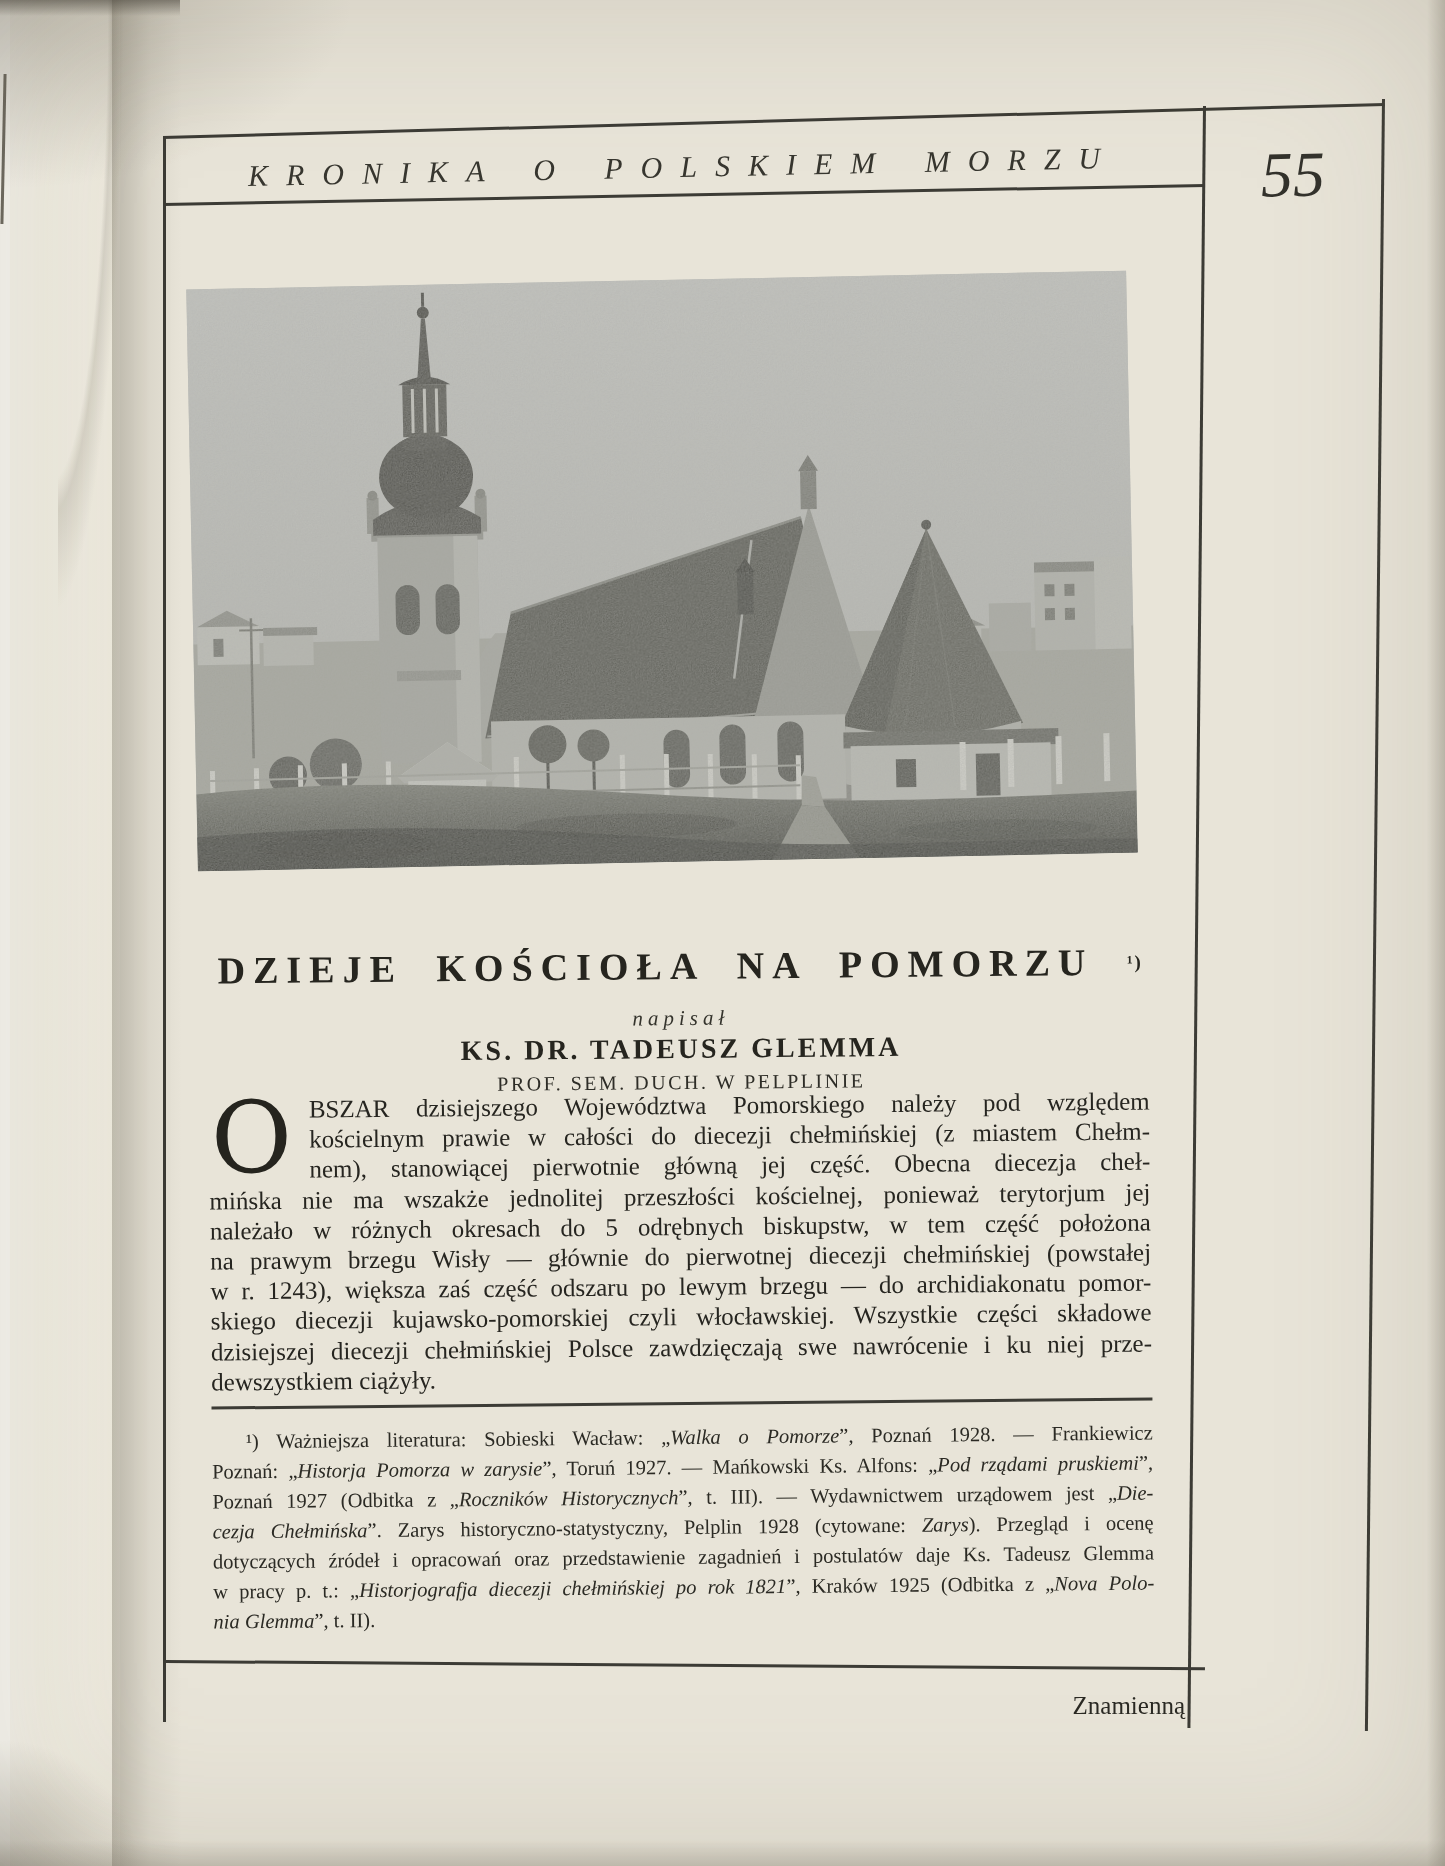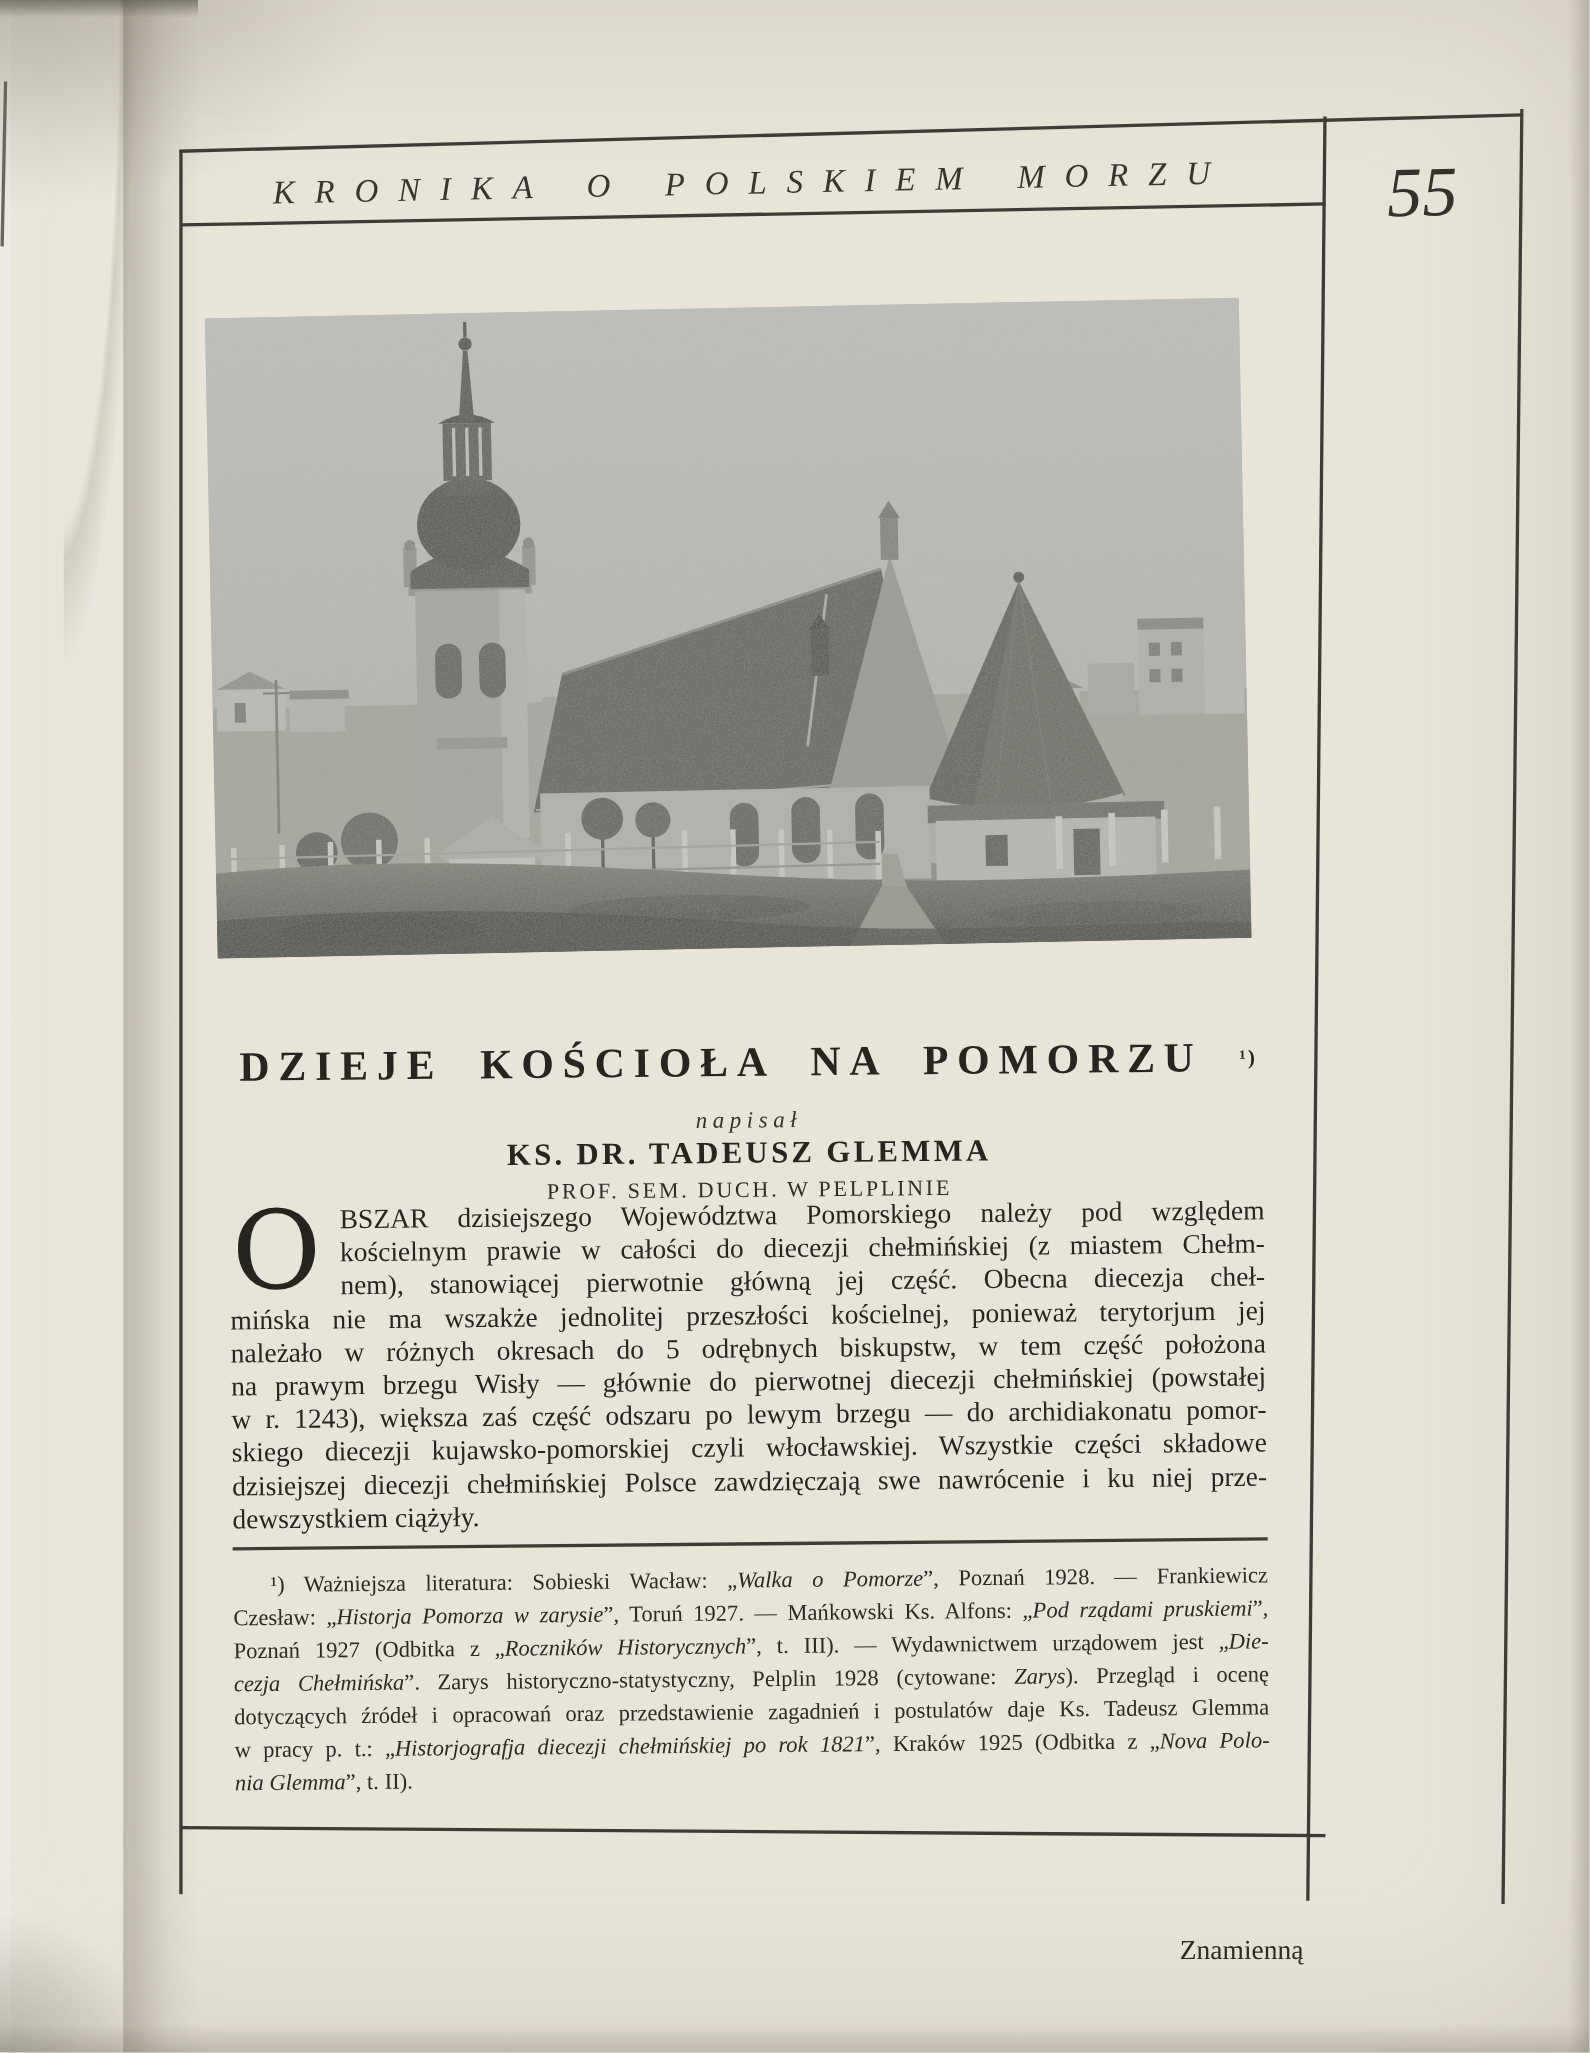--- a/index.html
+++ b/index.html
@@ -57,21 +57,21 @@
         font-size:20px;letter-spacing:2.5px;color:#2e2d27;}
   .bodytext{position:absolute;left:47px;top:1091px;width:941px;font-size:25px;line-height:30.2px;color:#262520;}
   .dropcap{float:left;font-family:"DejaVu Serif",serif;font-size:99px;line-height:82px;height:88px;
            margin:2px 17px 0 2px;color:#25241e;}
   .jline{text-align:justify;text-align-last:justify;white-space:nowrap;}
   .jline.last{text-align-last:left;}
   .fn-rule{position:absolute;left:47px;top:1402px;width:941px;height:2.5px;background:#3c3b35;}
   .footnote{position:absolute;left:47px;top:1422px;width:941px;font-size:20.5px;line-height:30px;color:#2b2a24;}
   .footnote .jline:first-child{text-indent:34px;}
   .footnote .it, .footnote em{font-style:italic;}
-  .catchword{position:absolute;left:163px;top:1760px;width:1022px;text-align:right;font-size:25px;color:#2b2a24;}
+  .catchword{position:absolute;left:163px;top:1692px;width:1022px;text-align:right;font-size:25px;color:#2b2a24;}
 </style>
 </head>
 <body>
 
 <div class="canvas">
 
   <div class="page-edges"></div>
   <div class="edge-white"></div>
   <div class="facing-rule"></div>
   <div class="crease"></div>
@@ -269,21 +269,21 @@
       <div class="jline">w r. 1243), większa zaś część odszaru po lewym brzegu — do archidiakonatu pomor-</div>
       <div class="jline">skiego diecezji kujawsko-pomorskiej czyli włocławskiej. Wszystkie części składowe</div>
       <div class="jline">dzisiejszej diecezji chełmińskiej Polsce zawdzięczają swe nawrócenie i ku niej prze-</div>
       <div class="jline last">dewszystkiem ciążyły.</div>
     </div>
 
     <div class="fn-rule"></div>
 
     <div class="footnote">
       <div class="jline"><span>¹) Ważniejsza literatura: Sobieski Wacław: „</span><em>Walka o Pomorze</em><span>”, Poznań 1928. — Frankiewicz</span></div>
-      <div class="jline"><span>Czesław: „</span><em>Historja Pomorza w zarysie</em><span>”, Toruń 1927. — Mańkowski Ks. Alfons: „</span><em>Pod rządami pruskiemi</em><span>”,</span></div>
+      <div class="jline"><span>Poznań: „</span><em>Historja Pomorza w zarysie</em><span>”, Toruń 1927. — Mańkowski Ks. Alfons: „</span><em>Pod rządami pruskiemi</em><span>”,</span></div>
       <div class="jline"><span>Poznań 1927 (Odbitka z „</span><em>Roczników Historycznych</em><span>”, t. III). — Wydawnictwem urządowem jest „</span><em>Die-</em></div>
       <div class="jline"><em>cezja Chełmińska</em><span>”. Zarys historyczno-statystyczny, Pelplin 1928 (cytowane: </span><em>Zarys</em><span>). Przegląd i ocenę</span></div>
       <div class="jline"><span>dotyczących źródeł i opracowań oraz przedstawienie zagadnień i postulatów daje Ks. Tadeusz Glemma</span></div>
       <div class="jline"><span>w pracy p. t.: „</span><em>Historjografja diecezji chełmińskiej po rok 1821</em><span>”, Kraków 1925 (Odbitka z „</span><em>Nova Polo-</em></div>
       <div class="jline last"><em>nia Glemma</em><span>”, t. II).</span></div>
     </div>
   </div>
 
   <div class="catchword">Znamienną</div>
 

